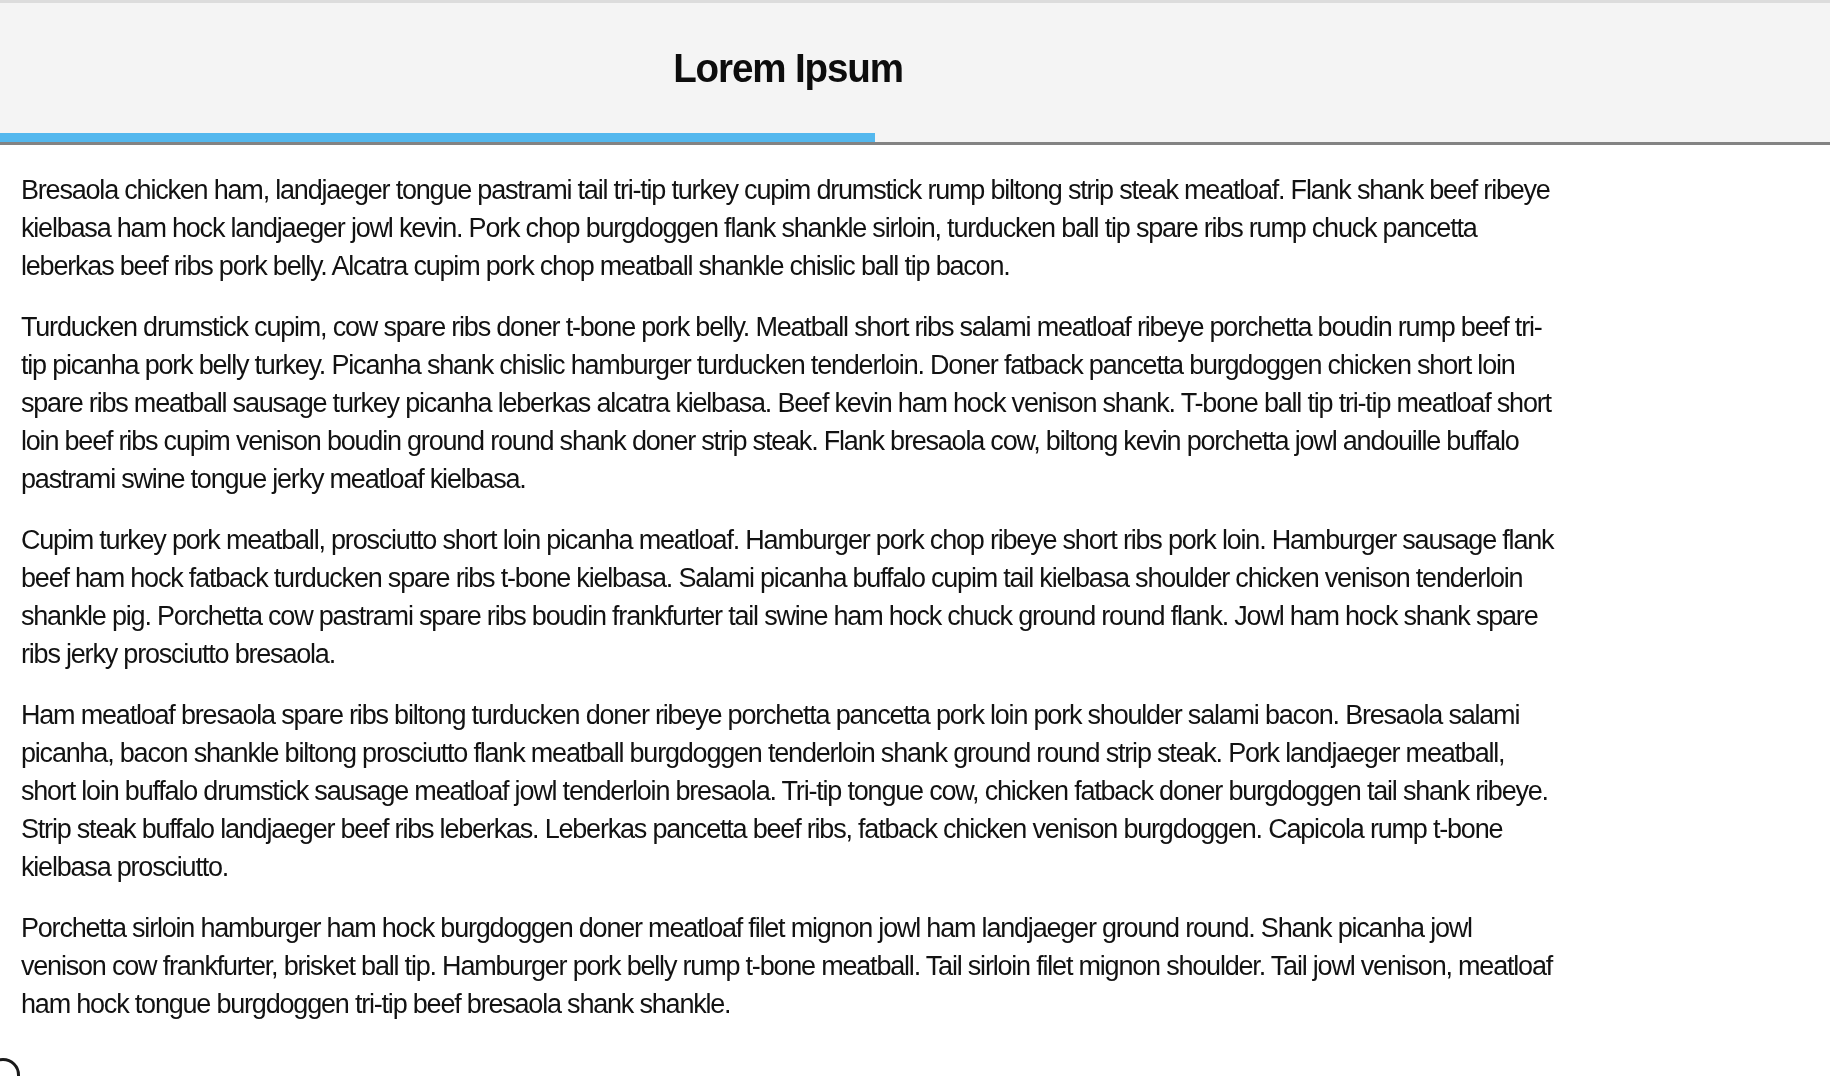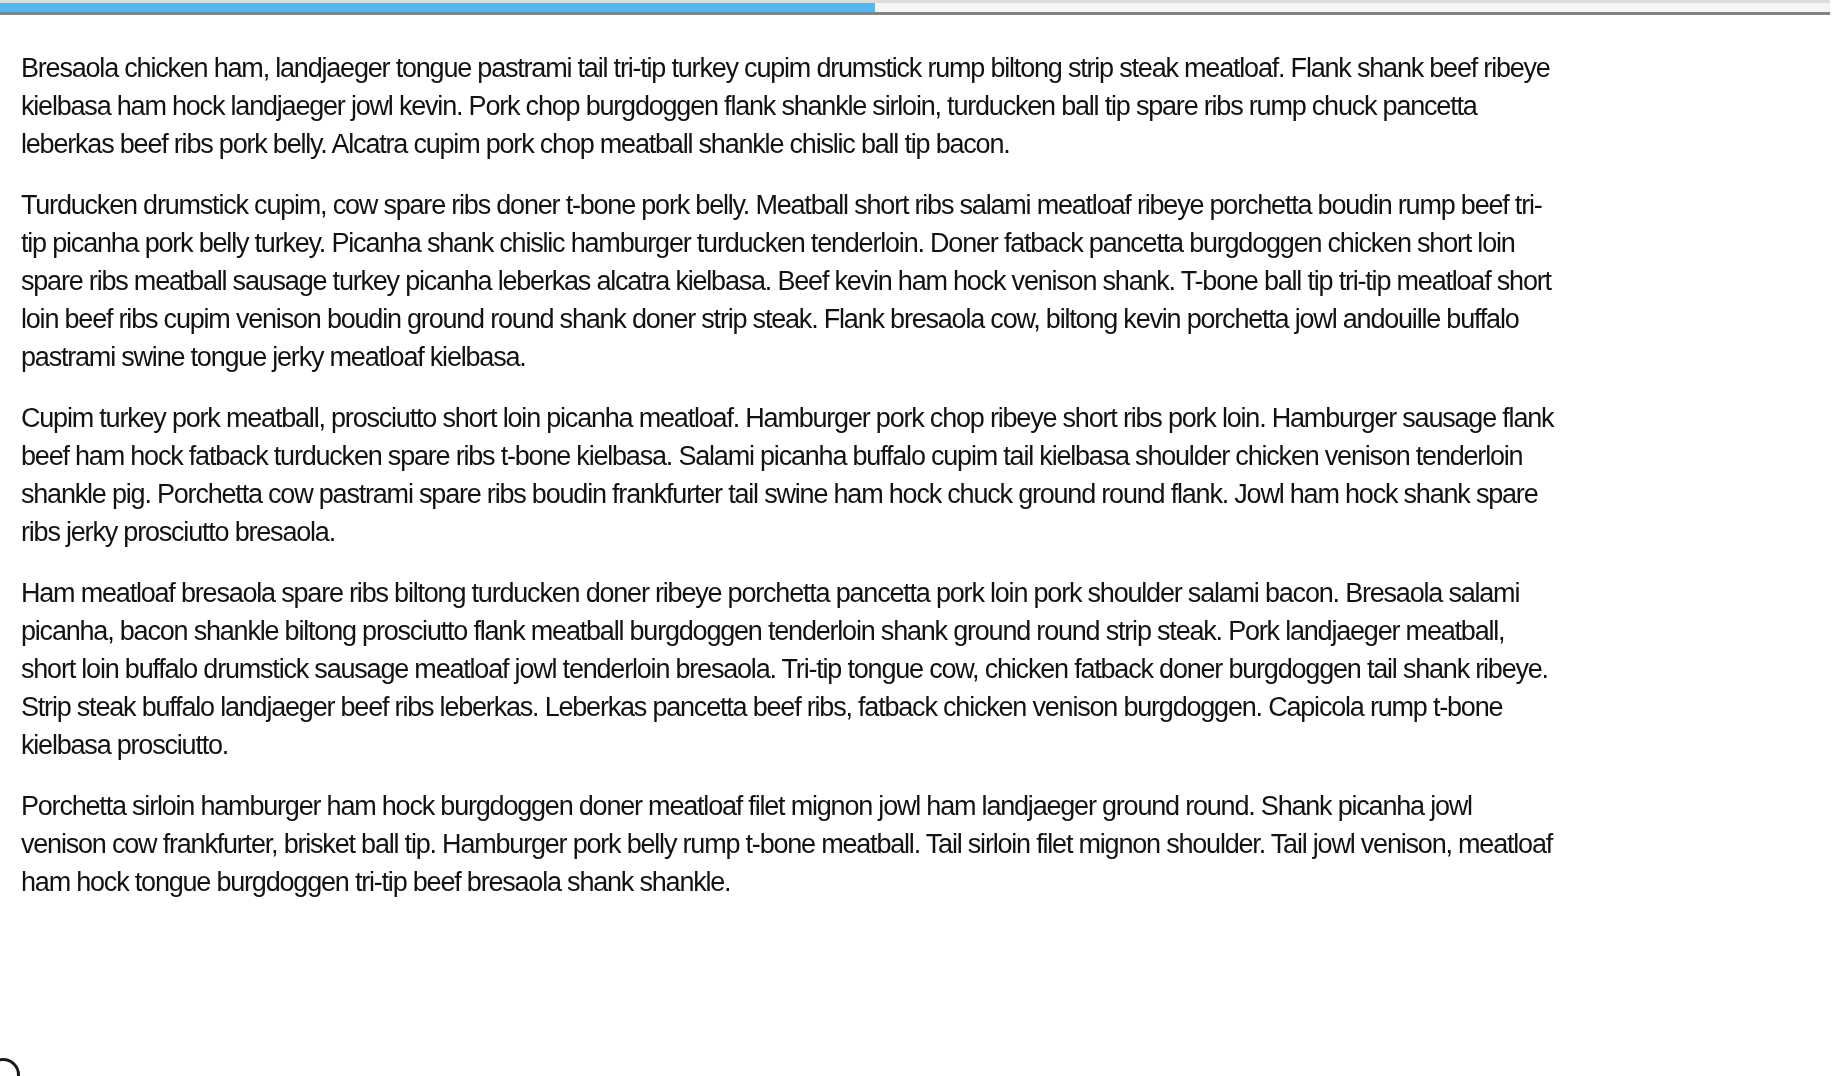--- a/index.html
+++ b/index.html
@@ -57,21 +57,21 @@
     background: #54b8ee;
   }
   .divider {
     height: 3px;
     background: #838383;
     margin-right: 6px;
   }
   .content {
     width: 1534px;
     margin-left: 21px;
-    padding-top: 34px;
+    padding-top: 26px;
   }
   .content p {
     margin: 0 0 23px 0;
     font-size: 27px;
     line-height: 38px;
     letter-spacing: -1.2px;
     color: #121212;
   }
   .corner-mark {
     position: absolute;
@@ -84,20 +84,25 @@
     background: transparent;
   }
 </style>
 </head>
 <body>
 
 <div class="page">
 
   <div class="top-strip"></div>
 
+  <header class="header" style="background: rgb(244, 244, 244);">
+    <div class="header-inner">
+      <h1 class="title">Lorem Ipsum</h1>
+    </div>
+  </header>
 
   <div class="progress-track">
     <div class="progress-fill" style="width: 47.8%; background: rgb(84, 184, 238);"></div>
   </div>
 
   <div class="divider" style="background: rgb(131, 131, 131);"></div>
 
   <main class="content">
     <p>Bresaola chicken ham, landjaeger tongue pastrami tail tri-tip turkey cupim drumstick rump biltong strip steak meatloaf. Flank shank beef ribeye kielbasa ham hock landjaeger jowl kevin. Pork chop burgdoggen flank shankle sirloin, turducken ball tip spare ribs rump chuck pancetta leberkas beef ribs pork belly. Alcatra cupim pork chop meatball shankle chislic ball tip bacon.</p>
     <p>Turducken drumstick cupim, cow spare ribs doner t-bone pork belly. Meatball short ribs salami meatloaf ribeye porchetta boudin rump beef tri-tip picanha pork belly turkey. Picanha shank chislic hamburger turducken tenderloin. Doner fatback pancetta burgdoggen chicken short loin spare ribs meatball sausage turkey picanha leberkas alcatra kielbasa. Beef kevin ham hock venison shank. T-bone ball tip tri-tip meatloaf short loin beef ribs cupim venison boudin ground round shank doner strip steak. Flank bresaola cow, biltong kevin porchetta jowl andouille buffalo pastrami swine tongue jerky meatloaf kielbasa.</p>

